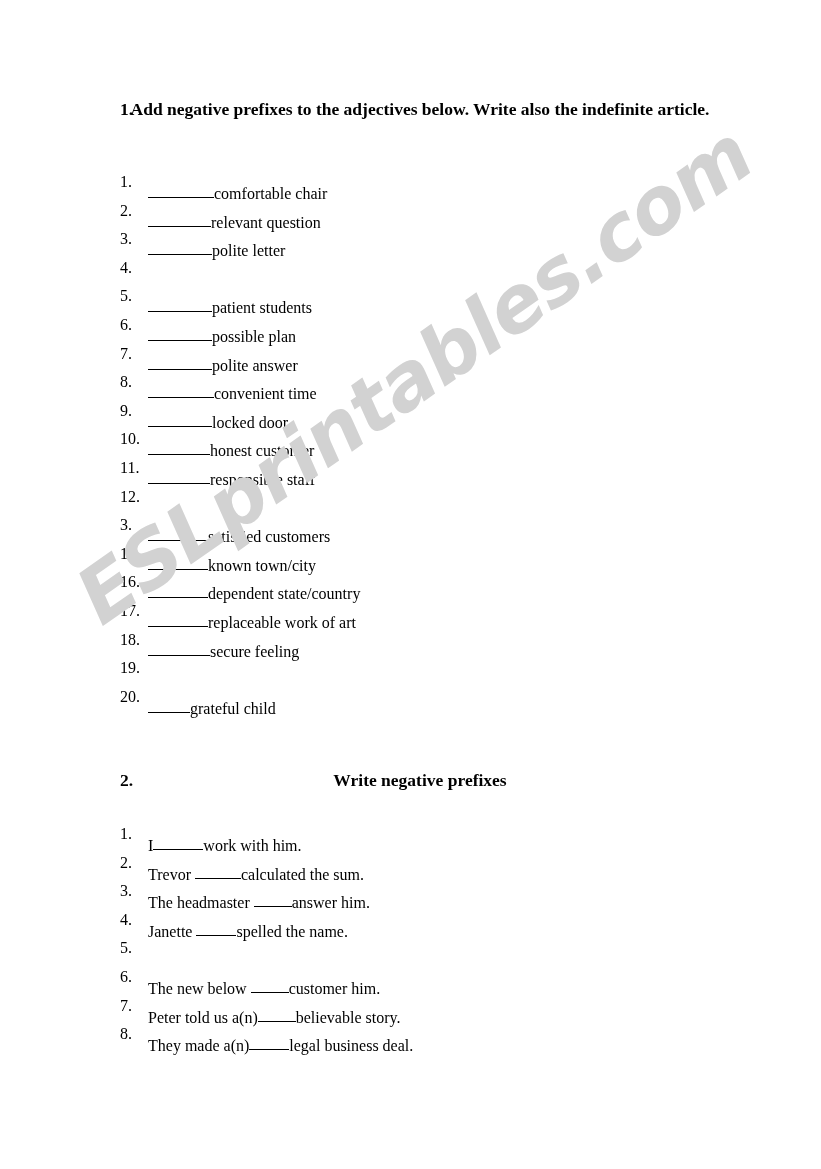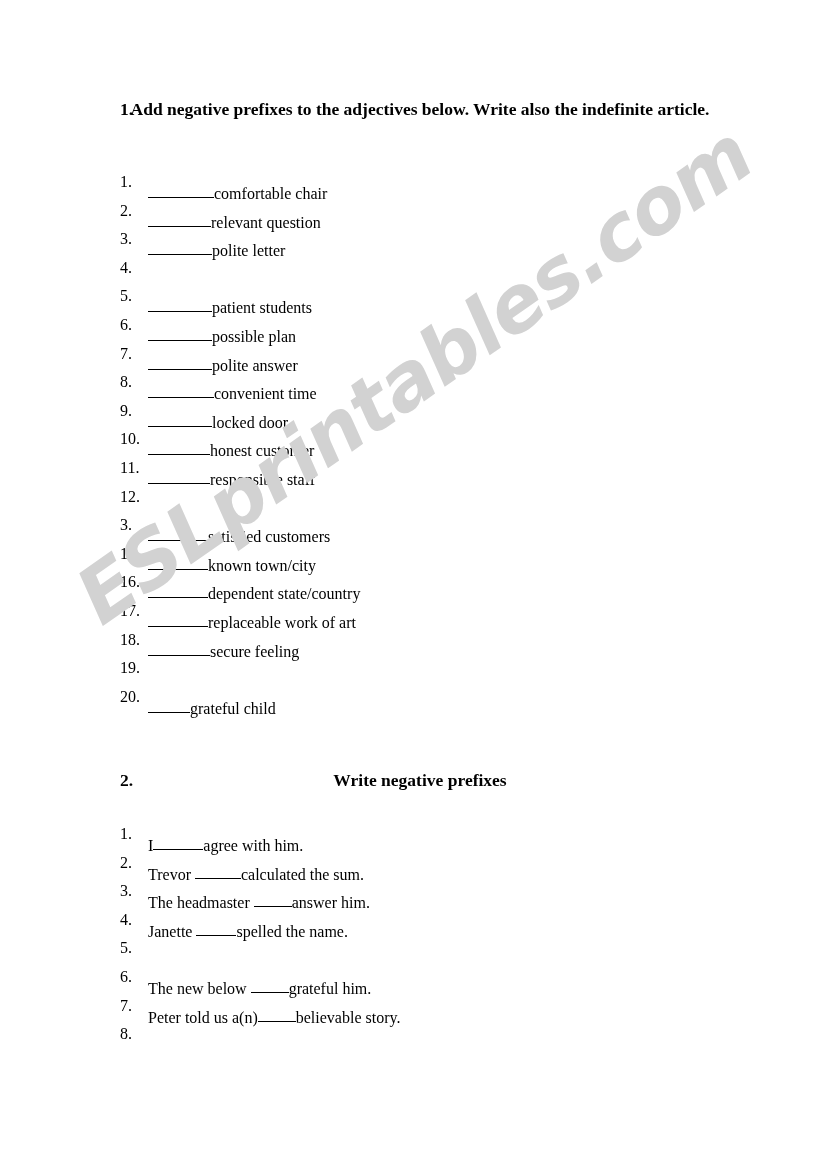--- a/index.html
+++ b/index.html
@@ -194,47 +194,48 @@
     </div>
 
   <div class="section-heading" id="section2-heading" style="top:769px;">
     <span class="sh-num">2.</span>
     <span class="sh-text">Write negative prefixes</span>
   </div>
 
   <div class="q-list" id="section2-list" style="top:820px;">
       <div class="q-row">
         <span class="q-num">1.</span>
-        <span class="q-body"><span class="pre-text">I</span><span class="blank" style="width: 50px;"></span><span class="post-text">agree with him.</span></span>
+        <span class="q-body"><span class="pre-text">I</span><span class="blank" style="width: 50px;"></span><span class="post-text">work with him.</span></span>
       </div>
       <div class="q-row">
         <span class="q-num">2.</span>
         <span class="q-body"><span class="pre-text">Trevor </span><span class="blank" style="width: 46px;"></span><span class="post-text">calculated the sum.</span></span>
       </div>
       <div class="q-row">
         <span class="q-num">3.</span>
         <span class="q-body"><span class="pre-text">The headmaster </span><span class="blank" style="width: 38px;"></span><span class="post-text">answer him.</span></span>
       </div>
       <div class="q-row">
         <span class="q-num">4.</span>
         <span class="q-body"><span class="pre-text">Janette </span><span class="blank" style="width: 40px;"></span><span class="post-text">spelled the name.</span></span>
       </div>
       <div class="q-row">
         <span class="q-num">5.</span>
       </div>
       <div class="q-row">
         <span class="q-num">6.</span>
-        <span class="q-body"><span class="pre-text">The new below </span><span class="blank" style="width: 38px;"></span><span class="post-text">grateful him.</span></span>
+        <span class="q-body"><span class="pre-text">The new below </span><span class="blank" style="width: 38px;"></span><span class="post-text">customer him.</span></span>
       </div>
       <div class="q-row">
         <span class="q-num">7.</span>
         <span class="q-body"><span class="pre-text">Peter told us a(n)</span><span class="blank" style="width: 38px;"></span><span class="post-text">believable story.</span></span>
       </div>
       <div class="q-row">
         <span class="q-num">8.</span>
+        <span class="q-body"><span class="pre-text">They made a(n)</span><span class="blank" style="width: 40px;"></span><span class="post-text">legal business deal.</span></span>
       </div>
     </div>
 
 </div>
 
 <div id="watermark-layer">
   <div id="watermark-text" style="color: rgb(210, 210, 210);">ESLprintables.com</div>
 </div>
 
 </body></html>

